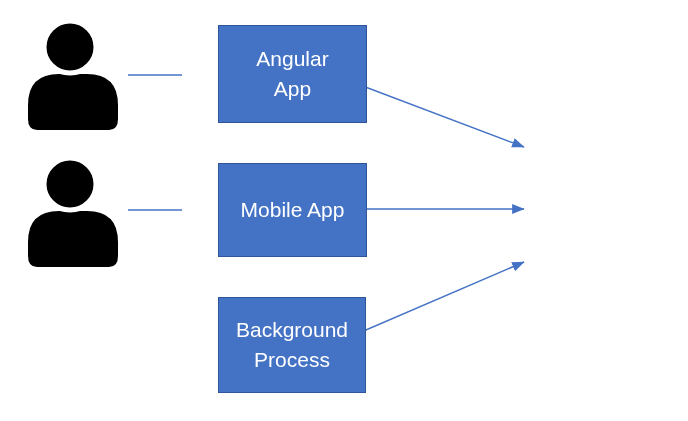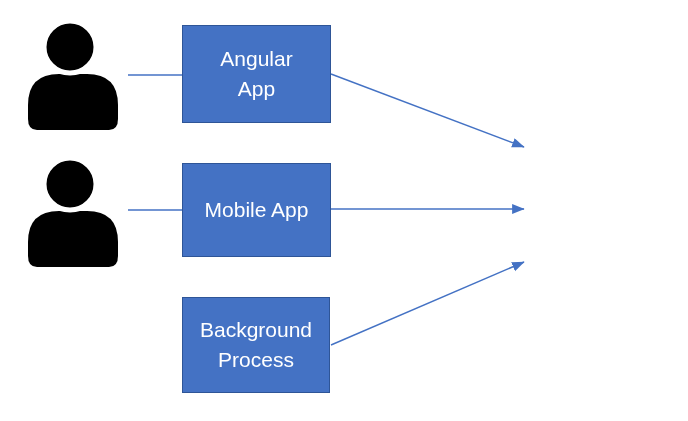--- a/index.html
+++ b/index.html
@@ -29,20 +29,21 @@
     border: 1.5px solid #2E5597;
     box-sizing: border-box;
     display: flex;
     align-items: center;
     justify-content: center;
     text-align: center;
     color: #ffffff;
     font-size: 21px;
     line-height: 1.45;
     padding: 4px 18px;
+    margin-left: 36px;
   }
   .node-angular    { left: 182px; top: 25px;  width: 149px; height: 98px; }
   .node-mobile     { left: 182px; top: 163px; width: 149px; height: 94px; }
   .node-background { left: 182px; top: 297px; width: 148px; height: 96px; }
   .node-api        { left: 528px; top: 97px;  width: 129px; height: 223px; }
   .actor {
     position: absolute;
     width: 100px;
     height: 110px;
   }

